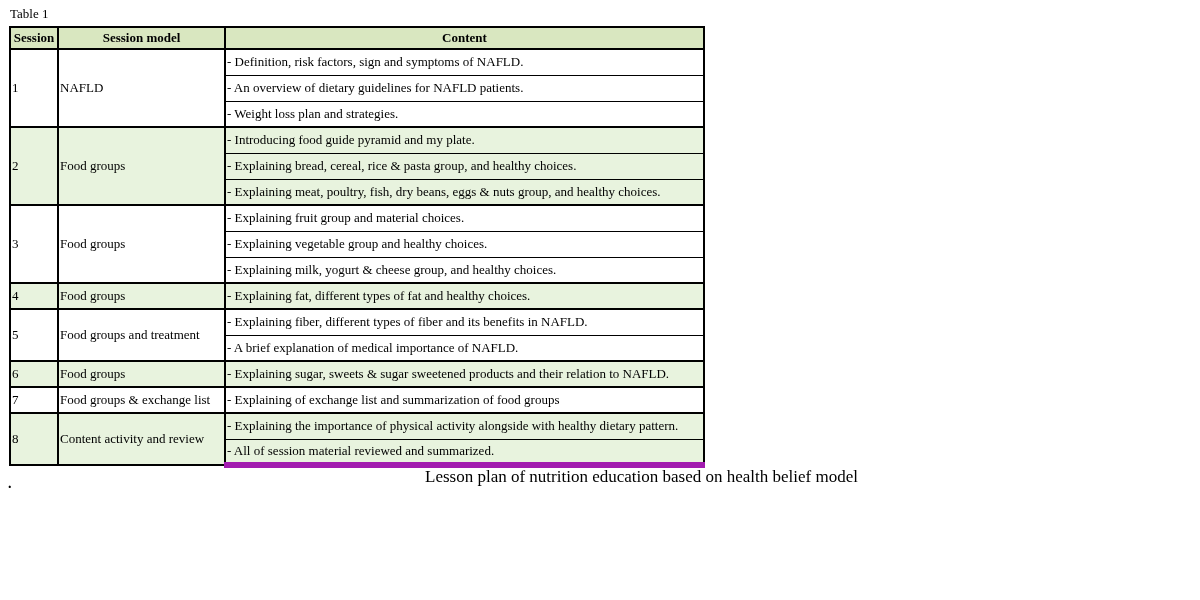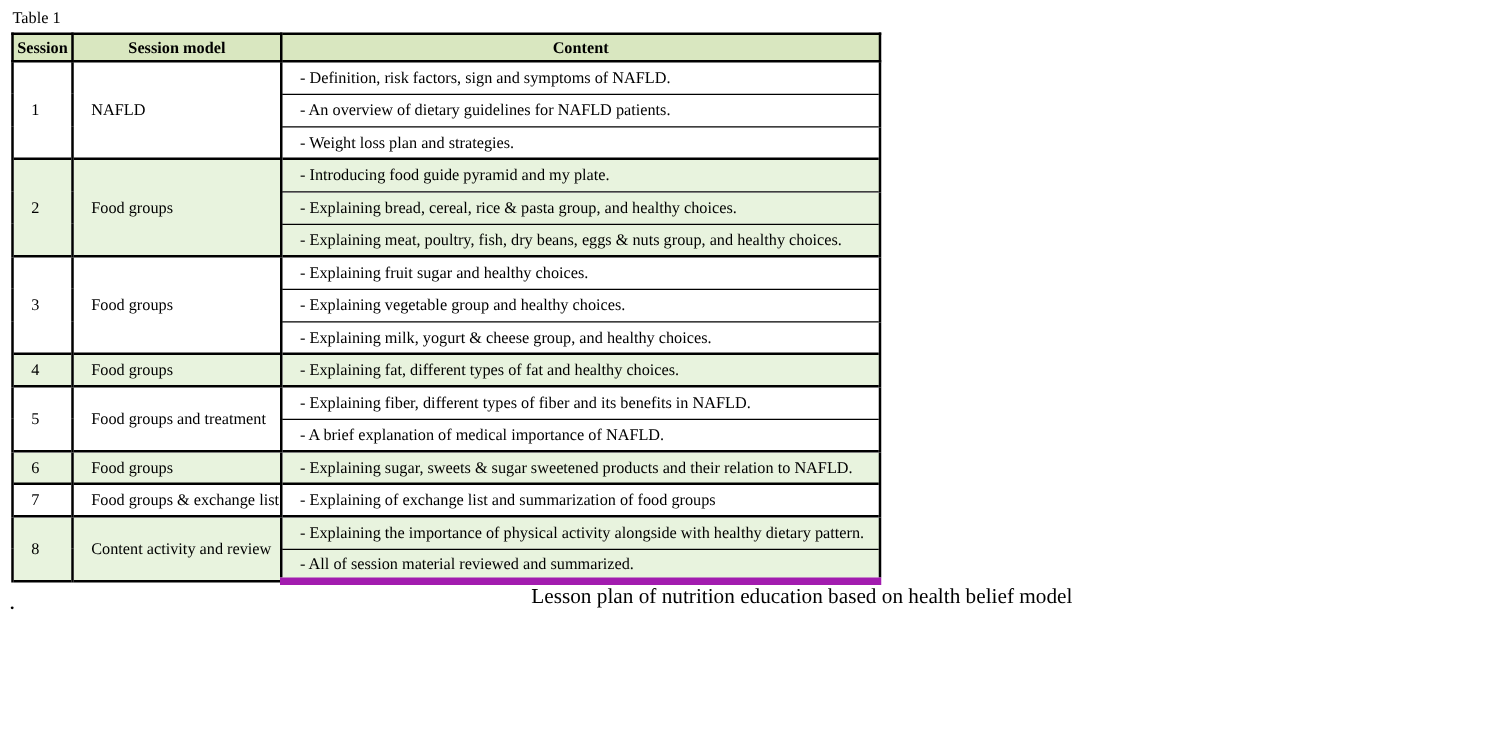--- a/index.html
+++ b/index.html
@@ -44,21 +44,21 @@
     padding: 1px 2px;
     box-sizing: border-box;
   }
   table.lesson-table td {
     border-left: 2px solid #000000;
     border-right: 2px solid #000000;
     border-top: 1px solid #000000;
     border-bottom: 1px solid #000000;
     font-size: 13px;
     height: 26px;
-    padding: 0 14px;
+    padding: 0 1px;
     box-sizing: border-box;
     vertical-align: middle;
     white-space: nowrap;
     overflow: hidden;
   }
   tr.session-start td { border-top: 2px solid #000000; }
   tr.last-row td { border-bottom: 6px solid #a21caf; }
   td.session-cell, td.title-cell {
     vertical-align: top;
     padding-top: 4px;
@@ -121,21 +121,21 @@
     <tr class="green">
       <td class="content-cell">- Explaining bread, cereal, rice &amp; pasta group, and healthy choices.</td>
     </tr>
     <tr class="green">
       <td class="content-cell">- Explaining meat, poultry, fish, dry beans, eggs &amp; nuts group, and healthy choices.</td>
     </tr>
 
     <tr class="white session-start">
       <td class="session-cell" rowspan="3">3</td>
       <td class="title-cell" rowspan="3">Food groups</td>
-      <td class="content-cell">- Explaining fruit sugar and healthy choices.</td>
+      <td class="content-cell">- Explaining fruit group and material choices.</td>
     </tr>
     <tr class="white">
       <td class="content-cell">- Explaining vegetable group and healthy choices.</td>
     </tr>
     <tr class="white">
       <td class="content-cell">- Explaining milk, yogurt &amp; cheese group, and healthy choices.</td>
     </tr>
 
     <tr class="green session-start">
       <td class="session-cell">4</td>

